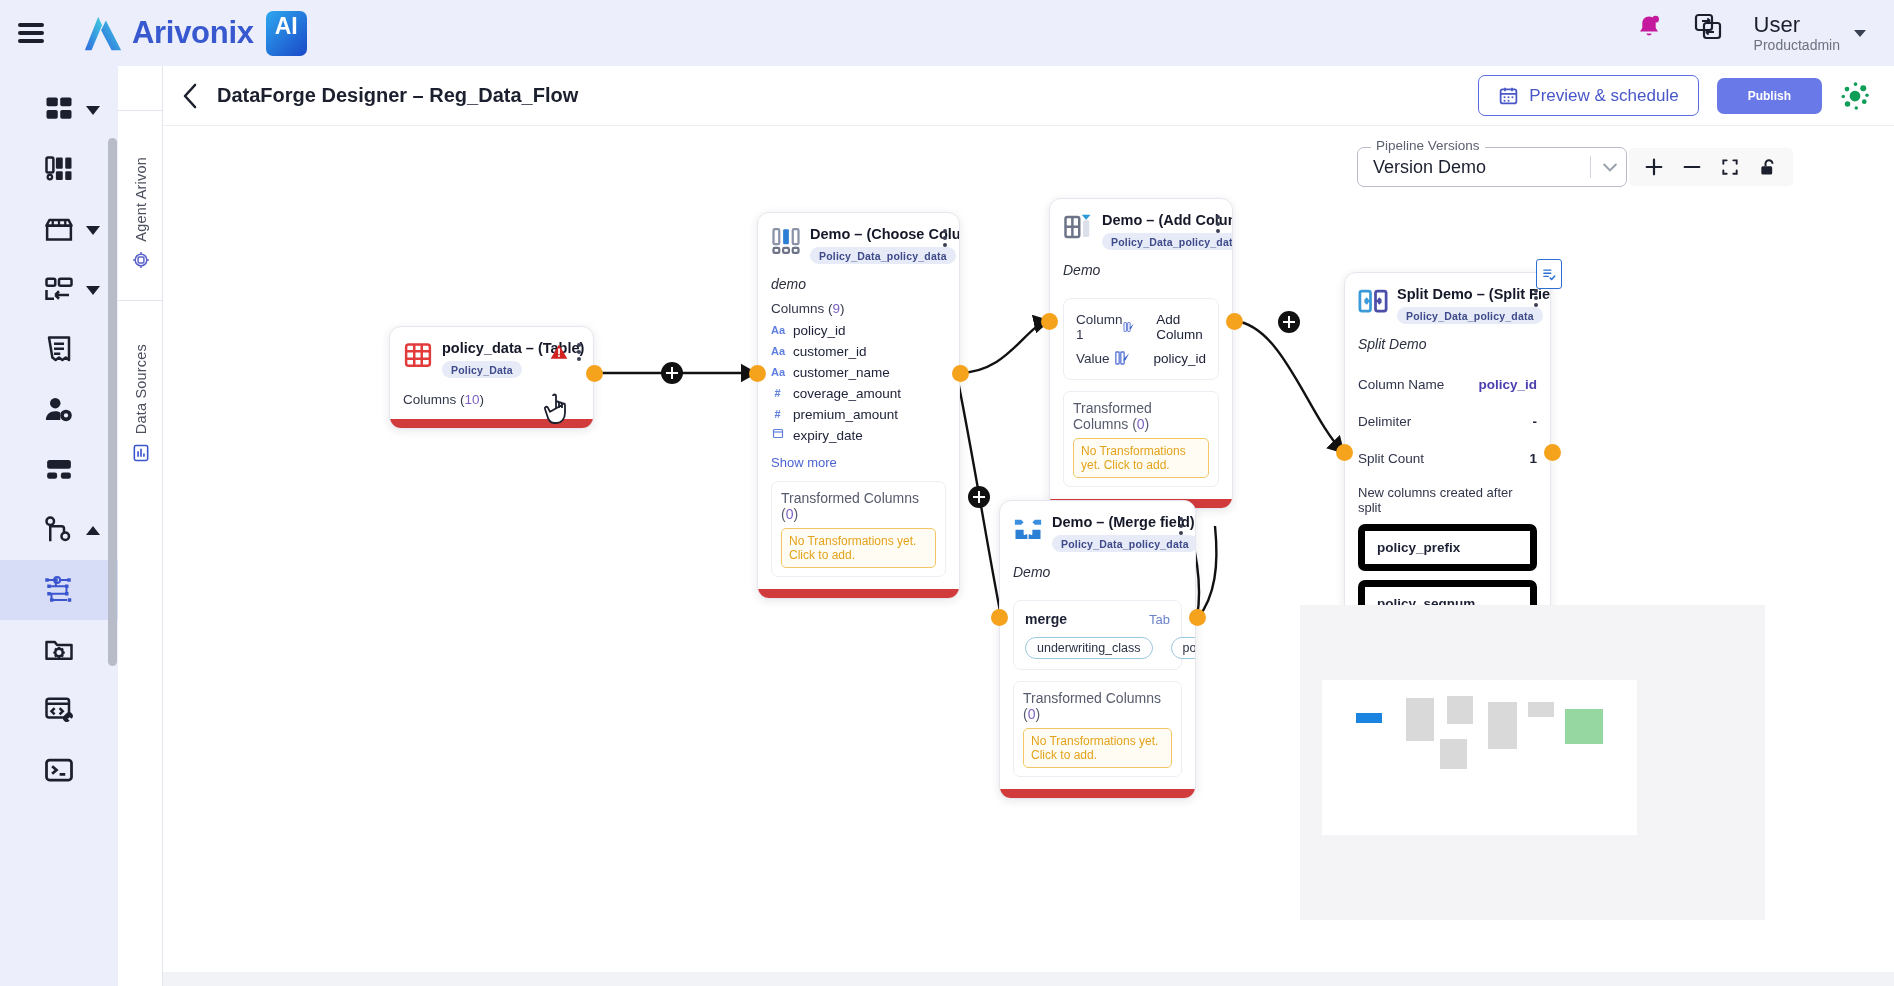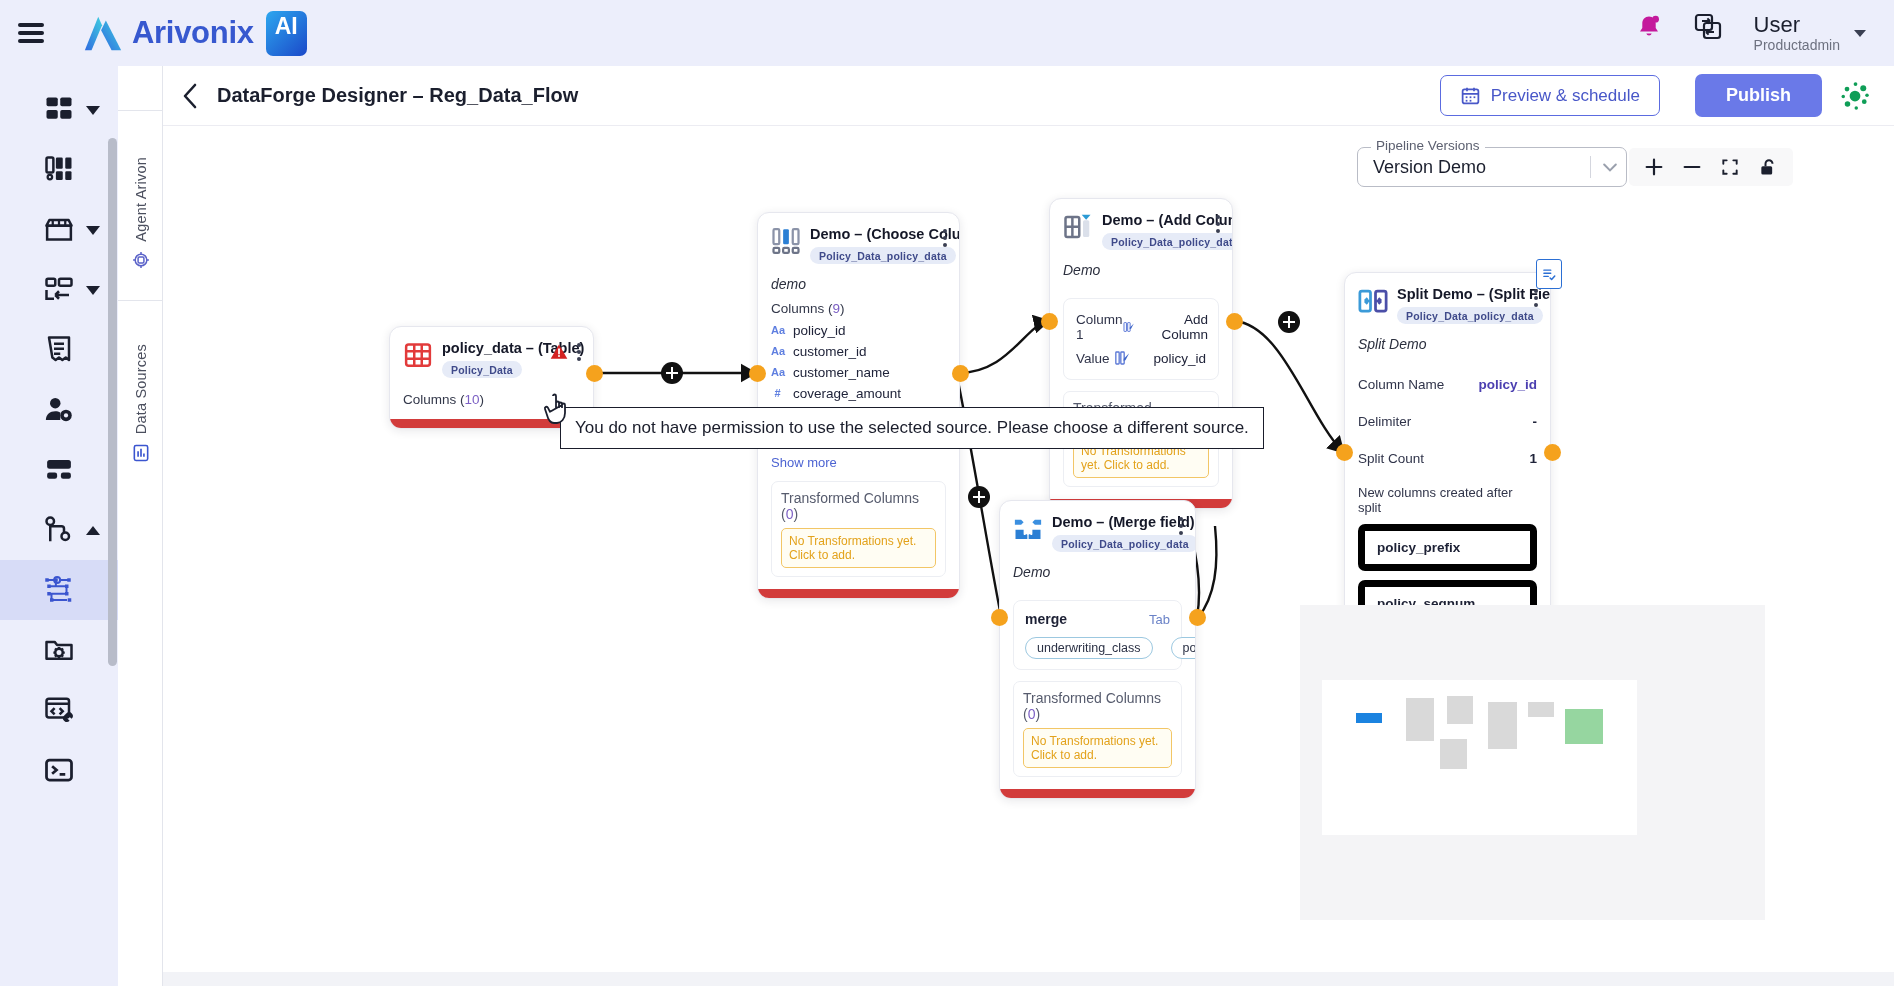--- a/index.html
+++ b/index.html
@@ -89,23 +89,22 @@
   .back-chevron { margin-left: 18px; cursor: pointer; }
   .page-title { font-size: 20px; font-weight: 600; color: #1b1f2e; margin-left: 18px; }
   .hdr-actions { margin-left:auto; display:flex; align-items:center; gap:18px; margin-right:24px; }
   .btn-preview {
     display:flex;align-items:center;gap:10px;
     border:1.5px solid #5b6be0; border-radius: 7px;
     padding: 9px 19px; color:#4857c8; font-size:17px; background:#fff; cursor:pointer;
   }
   .btn-publish {
     background:#6a79e8;color:#fff;border:none;border-radius:7px;
-    padding:11px 31px;font-size:18px;font-weight:600;cursor:pointer;
+    padding:11px 31px;font-size:12px;font-weight:600;cursor:pointer;
     font-family:"Liberation Sans", sans-serif;
-    margin-left:17px;
   }
 
   
   .canvas {
     position: absolute; left: 163px; top: 126px; width: 1731px; height: 860px;
     background: #ffffff; overflow: hidden;
   }
   .canvas-bottom-strip {
     position:absolute; left:0; bottom:0; width:1731px; height:14px; background:#f2f3f7;
   }
@@ -180,21 +179,21 @@
   .tc-title { font-size:14px; color:#565b6d; margin-bottom:6px; }
   .tc-title b { font-weight:400; color:#7b5fc4; }
   .tc-empty {
     border:1px solid #f2c666; background:#fffdf3; border-radius:5px;
     color:#e3a21b; font-size:12px; padding:5px 7px;
   }
   .node-footbar { height:9px; background:#d23b3b; }
   .kv-box { border:1px solid #eceef3; border-radius:8px; padding:9px 12px; margin-top:11px; }
   .kv-row { display:flex; align-items:center; font-size:13.5px; color:#20243a; padding:4px 0; }
   .kv-key { color:#30344a; }
-  .kv-val { margin-left:auto; display:flex; align-items:center; gap:22px; color:#20243a;text-align:right; }
+  .kv-val { margin-left:auto; display:flex; align-items:center; gap:22px; color:#20243a; }
   .sf-row { display:flex; font-size:13.5px; color:#20243a; padding:11px 0; }
   .sf-row .k { color:#30344a; }
   .sf-row .v { margin-left:auto; font-weight:700; }
   .sf-note { font-size:13px; color:#31354a; margin:8px 0 9px; }
   .sf-field {
     border:7px solid #000000; border-radius:7px; padding:9px 12px;
     font-size:13.5px; font-weight:700; color:#1d2135; margin-bottom:9px;
   }
   .merge-box { border:1px solid #eceef3; border-radius:8px; padding:10px 11px; margin-top:11px; }
   .merge-head { display:flex; align-items:center; font-size:14px; color:#1d2135; font-weight:600; }
@@ -792,21 +791,20 @@
         <div class="mm-box blue" style="left:34px;top:33px;width:26px;height:10px;"></div>
         <div class="mm-box" style="left:84px;top:18px;width:28px;height:43px;"></div>
         <div class="mm-box" style="left:125px;top:16px;width:26px;height:28px;"></div>
         <div class="mm-box" style="left:118px;top:59px;width:27px;height:30px;"></div>
         <div class="mm-box" style="left:166px;top:22px;width:29px;height:47px;"></div>
       </div>
       <div class="mm-box" style="left:228px;top:97px;width:26px;height:15px;"></div>
       <div class="mm-box green" style="left:265px;top:104px;width:38px;height:35px;"></div>
     </div>
 
-    <div class="tooltip" style="left:397px;top:281px;">You do not have permission to use the selected source. Please choose a different source.</div>
 
     <svg class="cursor" style="left:380px;top:264px;" width="34" height="40" viewBox="0 0 34 40">
       <path d="M10 6c0-2 3-2 3 0v12m0-5c0-2 3-2 3 0v5m0-4c0-2 3-2 3 0v4m0-3c0-2 3-2 3 0v8c0 6-4 10-8 10h-3c-4 0-6-4-7-8l-2-6c-.7-2 2-3.2 3-1.2l2 4z" fill="#fff" stroke="#1b1f2e" stroke-width="1.8" stroke-linejoin="round"></path>
     </svg>
 
     <div class="canvas-bottom-strip"></div>
   </div>
 
 </div>
 

